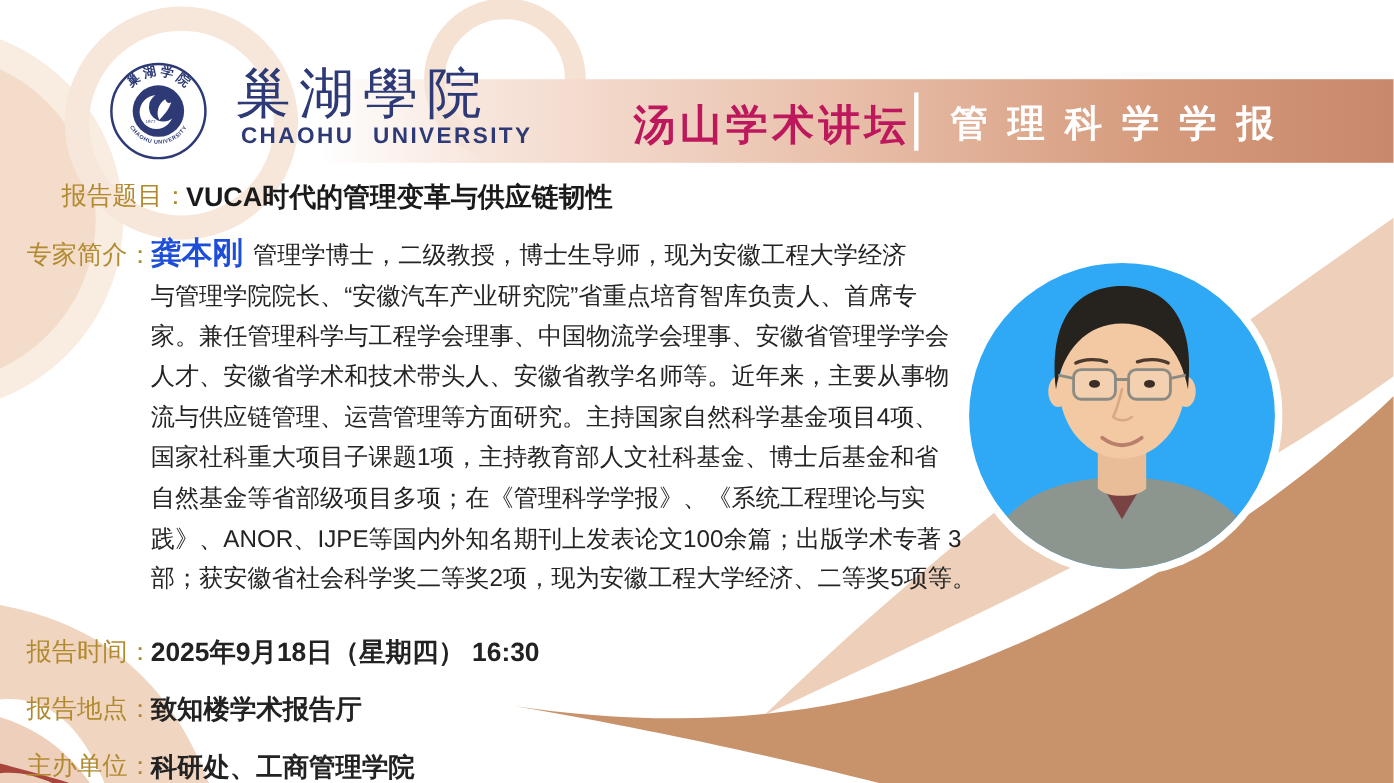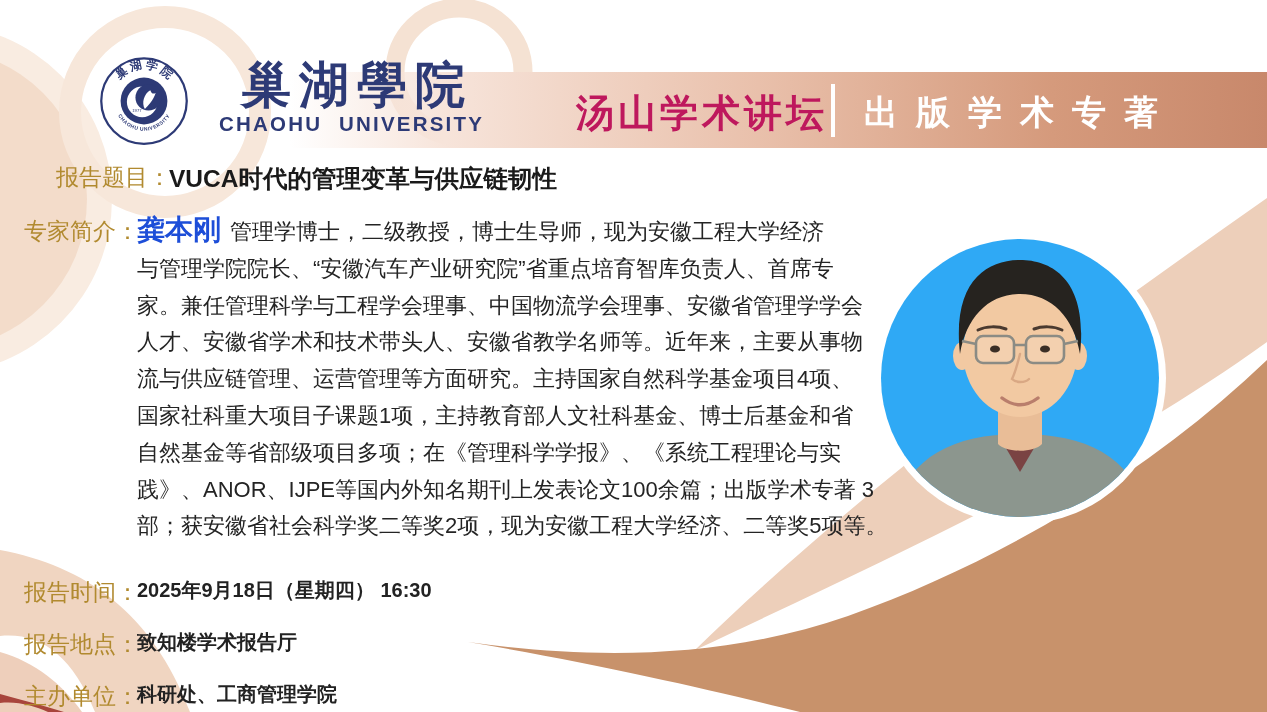--- a/index.html
+++ b/index.html
@@ -11,40 +11,40 @@
   #bg-decor{position:absolute;left:0;top:0;width:1267px;height:712px;z-index:0;}
   
   .header-band{
     position:absolute;left:290px;top:72px;width:977px;height:76px;z-index:1;
     background:linear-gradient(90deg, rgba(250,240,234,0) 0%, #F7E4DA 16%, #E9C0AB 48%, #D59A7C 78%, #C8886B 100%);
   }
   .logo-seal{position:absolute;left:99px;top:56px;width:90px;height:90px;z-index:2;}
   .uni-cn{
     position:absolute;left:214px;top:52px;z-index:2;
     font-family:"Liberation Serif","DejaVu Serif",serif;
-    font-weight:bold;font-size:50px;letter-spacing:8px;color:#2D3A76;white-space:nowrap;margin-left:27px;
+    font-weight:normal;font-size:50px;letter-spacing:8px;color:#2D3A76;white-space:nowrap;
   }
   .uni-en{
     position:absolute;left:219px;top:112px;z-index:2;
     font-weight:bold;font-size:20.5px;letter-spacing:2.2px;word-spacing:9px;color:#2D3A76;white-space:nowrap;
   }
   .forum-title{
     position:absolute;left:576px;top:88px;z-index:2;
     font-weight:bold;font-size:38px;letter-spacing:4px;color:#be185d;white-space:nowrap;
   }
   .forum-divider{position:absolute;left:831px;top:84px;width:4px;height:53px;background:#ffffff;z-index:2;}
   .forum-subtitle{
     position:absolute;left:864px;top:90px;z-index:2;
     font-family:"Liberation Serif","DejaVu Serif",serif;
     font-weight:bold;font-size:34px;letter-spacing:18px;color:#ffffff;white-space:nowrap;
   }
   
   .row{position:absolute;left:24px;z-index:3;white-space:nowrap;}
   .label{display:inline-block;width:113px;font-size:23px;color:#B18A2F;vertical-align:top;}
-  .value{font-size:20px;font-weight:bold;color:#222222;}
+  .value{font-size:24px;font-weight:bold;color:#222222;}
   .row-title{top:162px;margin-left:32px;}
   .row-bio-label{top:216px;}
   .row-time{top:577px;}
   .row-place{top:629px;}
   .row-host{top:681px;}
   .bio-block{
     position:absolute;left:137px;top:212px;width:742px;z-index:3;
     font-size:22px;line-height:36.8px;color:#242424;
   }
   .bio-block div{white-space:nowrap;}
@@ -89,21 +89,21 @@
   <circle cx="48" cy="51" r="17" fill="#ffffff"></circle>
   <circle cx="55" cy="46" r="14.5" fill="#2D3A76"></circle>
   <path d="M57,38 C50,42 47,52 51,59 C55,54 60,50 63,41 C60,43 58,41 57,38 Z" fill="#ffffff"></path>
   <text x="37" y="62" font-size="4.6" fill="#2D3A76">1977</text>
 </svg>
 
 <div class="uni-cn">巢湖學院</div>
 <div class="uni-en">CHAOHU UNIVERSITY</div>
 <div class="forum-title">汤山学术讲坛</div>
 <div class="forum-divider"></div>
-<div class="forum-subtitle">出版学术专著</div>
+<div class="forum-subtitle">管理科学学报</div>
 
 <div class="row row-title">
   <span class="label">报告题目：</span><span class="value" style="font-size:24.5px;color:#1A1A1A;">VUCA时代的管理变革与供应链韧性</span>
 </div>
 
 <div class="row row-bio-label">
   <span class="label">专家简介：</span>
 </div>
 <div class="bio-block">
   <div><span class="expert-name">龚本刚</span><span>管理学博士，二级教授，博士生导师，现为安徽工程大学经济</span></div>

